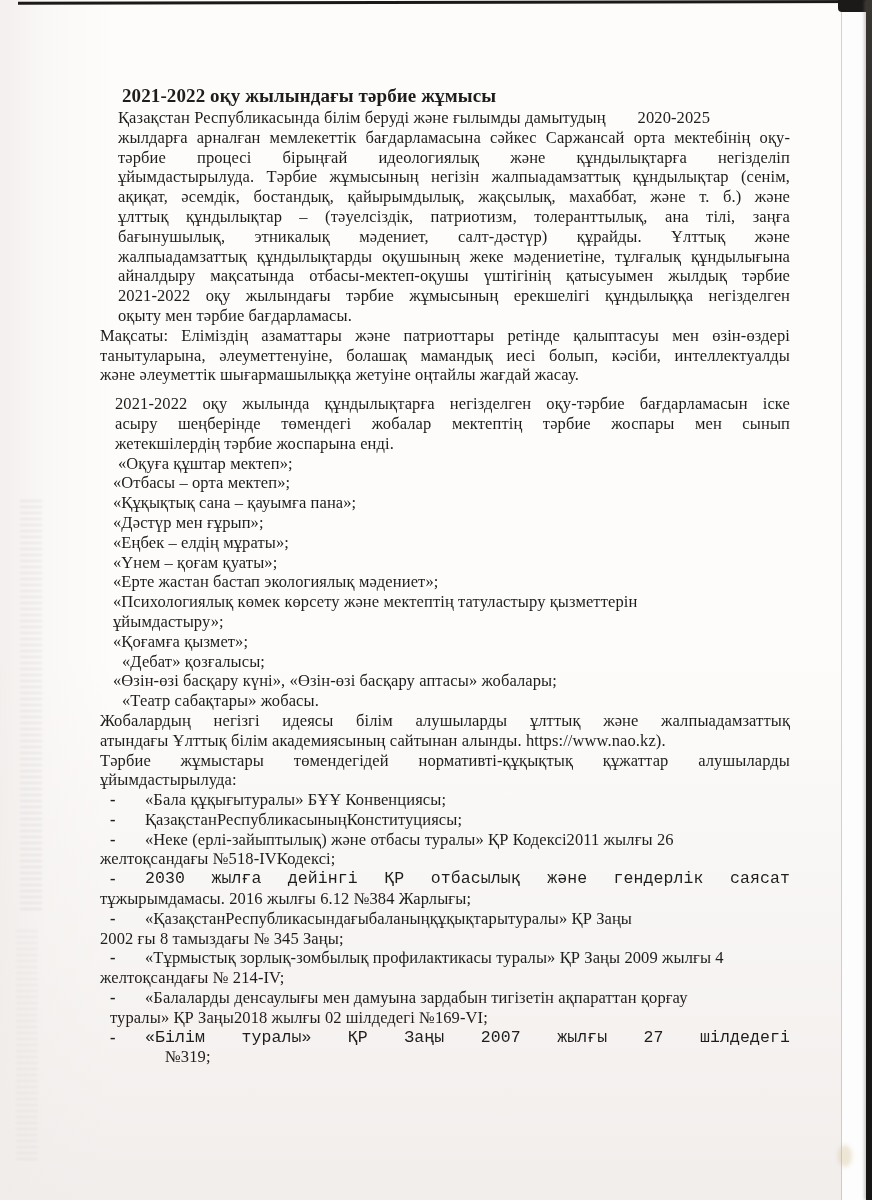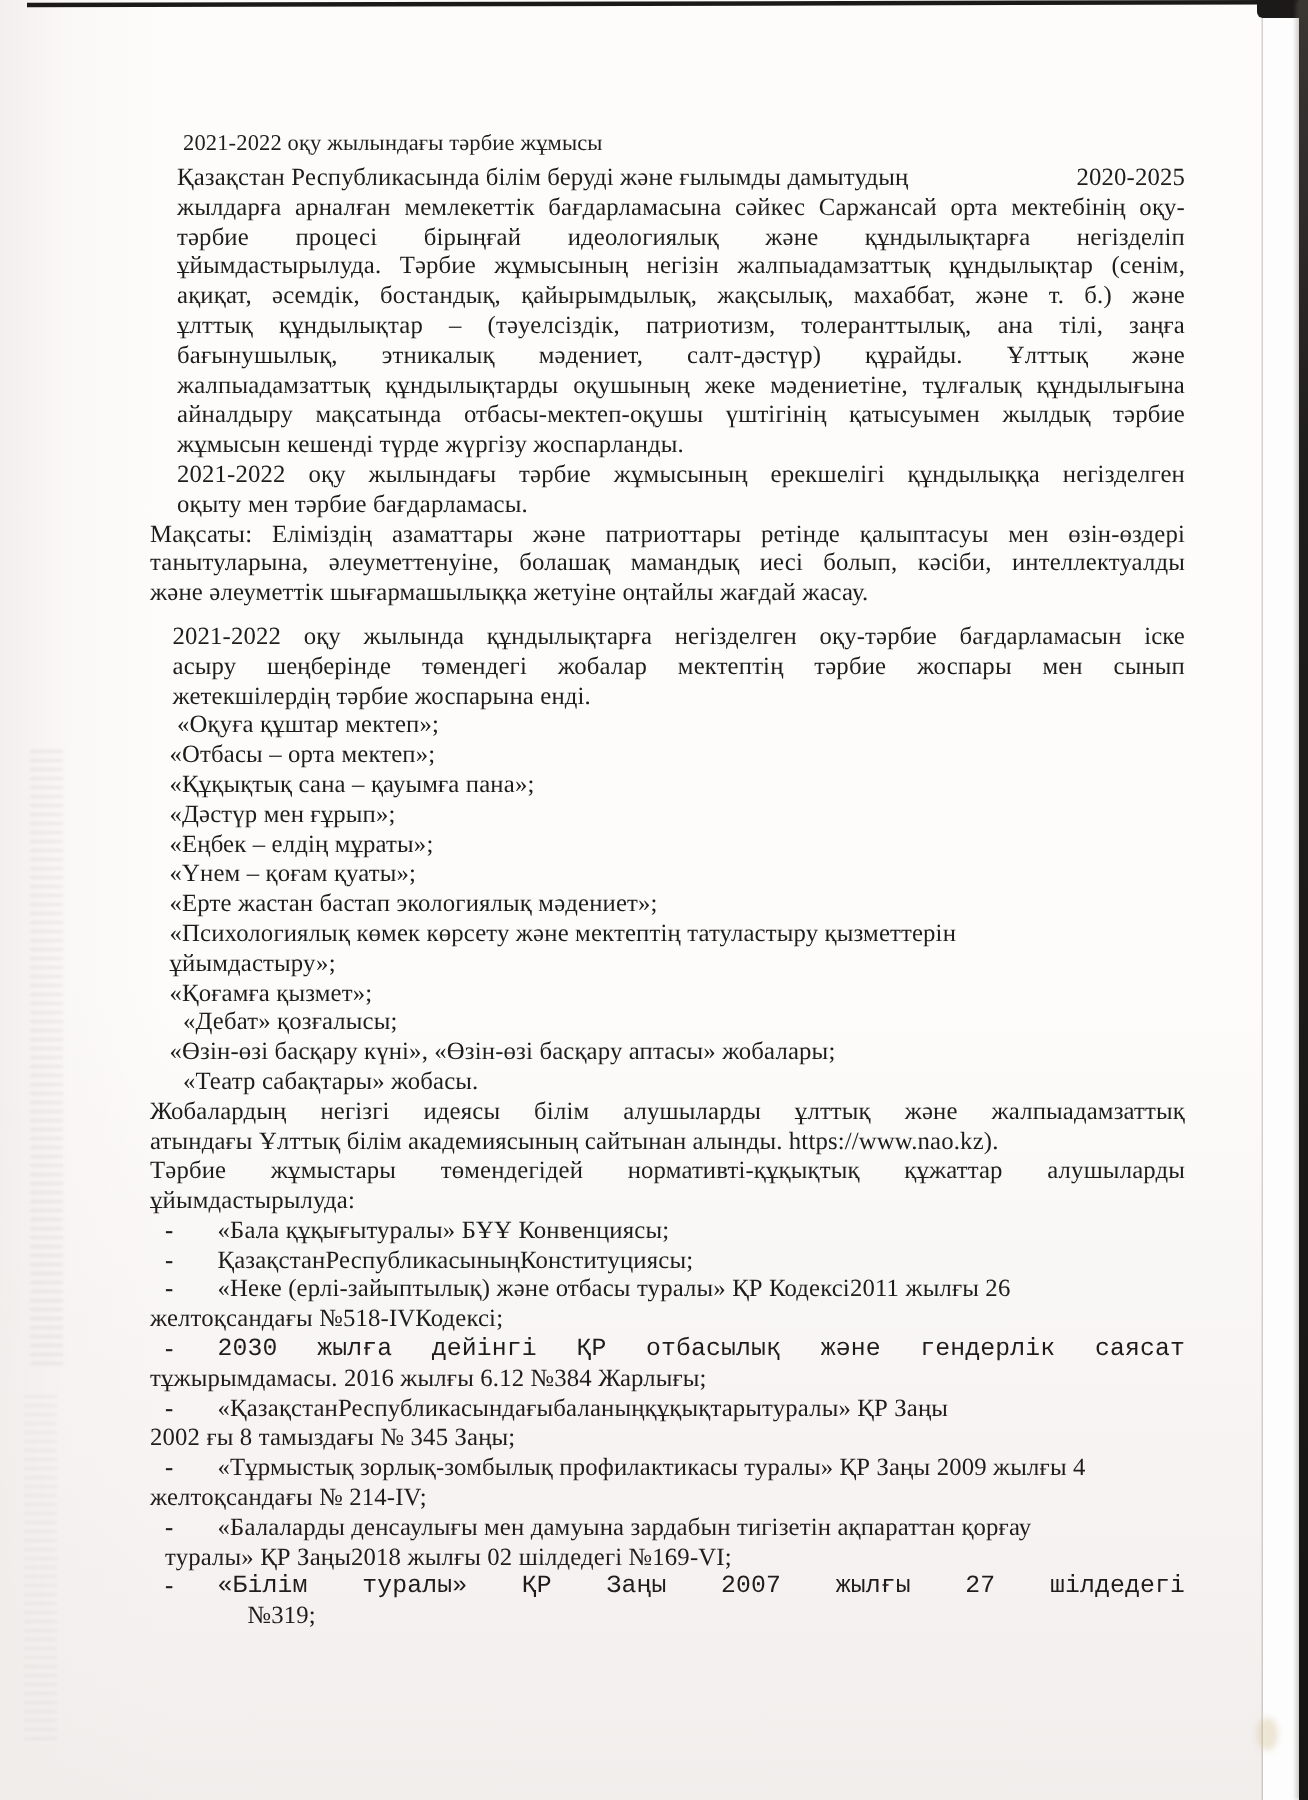--- a/index.html
+++ b/index.html
@@ -45,23 +45,23 @@
   .smudge{
     position:absolute;left:838px;top:1145px;width:14px;height:22px;
     background:rgba(208,186,138,.35);filter:blur(2px);border-radius:50%;
   }
   
   .doc{
     position:absolute;left:100px;top:84px;width:690px;
     color:var(--ink,#1f1d1c);font-size:16.5px;letter-spacing:.1px;
   }
   .ln{height:19.8px;line-height:19.8px;white-space:normal;}
-  .t{font-weight:normal;font-size:15px;height:24px;line-height:24px;}
+  .t{font-weight:bold;font-size:19px;height:24px;line-height:24px;}
   .j{text-align:justify;text-align-last:justify;}
-  .sp{display:flex;justify-content:space-between;}
+  .sp{display:flex;gap:32px;}
   .b{display:flex;}
   .b .dash{flex:0 0 45px;padding-left:10px;box-sizing:border-box;font-weight:bold;}
   .b .btext{flex:1;}
   .bj .btext{text-align:justify;text-align-last:justify;font-family:Liberation Mono, monospace;}
   .m0{margin-left:0;}
   .m1{margin-left:18px;}
   .m2{margin-left:22px;}
   .m3{margin-left:15px;}
   .m4{margin-left:13px;}
   .m5{margin-left:17px;}
@@ -89,21 +89,20 @@
         <span>2020-2025</span>
       </div>
       <div class="ln j m1">жылдарға арналған мемлекеттік бағдарламасына сәйкес Саржансай орта мектебінің оқу-</div>
       <div class="ln j m1">тәрбие процесі бірыңғай идеологиялық және құндылықтарға негізделіп</div>
       <div class="ln j m1">ұйымдастырылуда. Тәрбие жұмысының негізін жалпыадамзаттық құндылықтар (сенім,</div>
       <div class="ln j m1">ақиқат, әсемдік, бостандық, қайырымдылық, жақсылық, махаббат, және т. б.) және</div>
       <div class="ln j m1">ұлттық құндылықтар – (тәуелсіздік, патриотизм, толеранттылық, ана тілі, заңға</div>
       <div class="ln j m1">бағынушылық, этникалық мәдениет, салт-дәстүр) құрайды. Ұлттық және</div>
       <div class="ln j m1">жалпыадамзаттық құндылықтарды оқушының жеке мәдениетіне, тұлғалық құндылығына</div>
       <div class="ln j m1">айналдыру мақсатында отбасы-мектеп-оқушы үштігінің қатысуымен жылдық тәрбие</div>
-      <div class="ln m1">жұмысын кешенді түрде жүргізу жоспарланды.</div>
       <div class="ln j m1">2021-2022 оқу жылындағы тәрбие жұмысының ерекшелігі құндылыққа негізделген</div>
       <div class="ln m1">оқыту мен тәрбие бағдарламасы.</div>
       <div class="ln j m0"><b>Мақсаты:</b> Еліміздің азаматтары және патриоттары ретінде қалыптасуы мен өзін-өздері</div>
       <div class="ln j m0">танытуларына, әлеуметтенуіне, болашақ мамандық иесі болып, кәсіби, интеллектуалды</div>
       <div class="ln m0">және әлеуметтік шығармашылыққа жетуіне оңтайлы жағдай жасау.</div>
       <div class="ln j m3 gap">2021-2022 оқу жылында құндылықтарға негізделген оқу-тәрбие бағдарламасын іске</div>
       <div class="ln j m3">асыру шеңберінде төмендегі жобалар мектептің тәрбие жоспары мен сынып</div>
       <div class="ln m3">жетекшілердің тәрбие жоспарына енді.</div>
       <div class="ln m1">«Оқуға құштар мектеп»;</div>
       <div class="ln m4">«Отбасы – орта мектеп»;</div>

